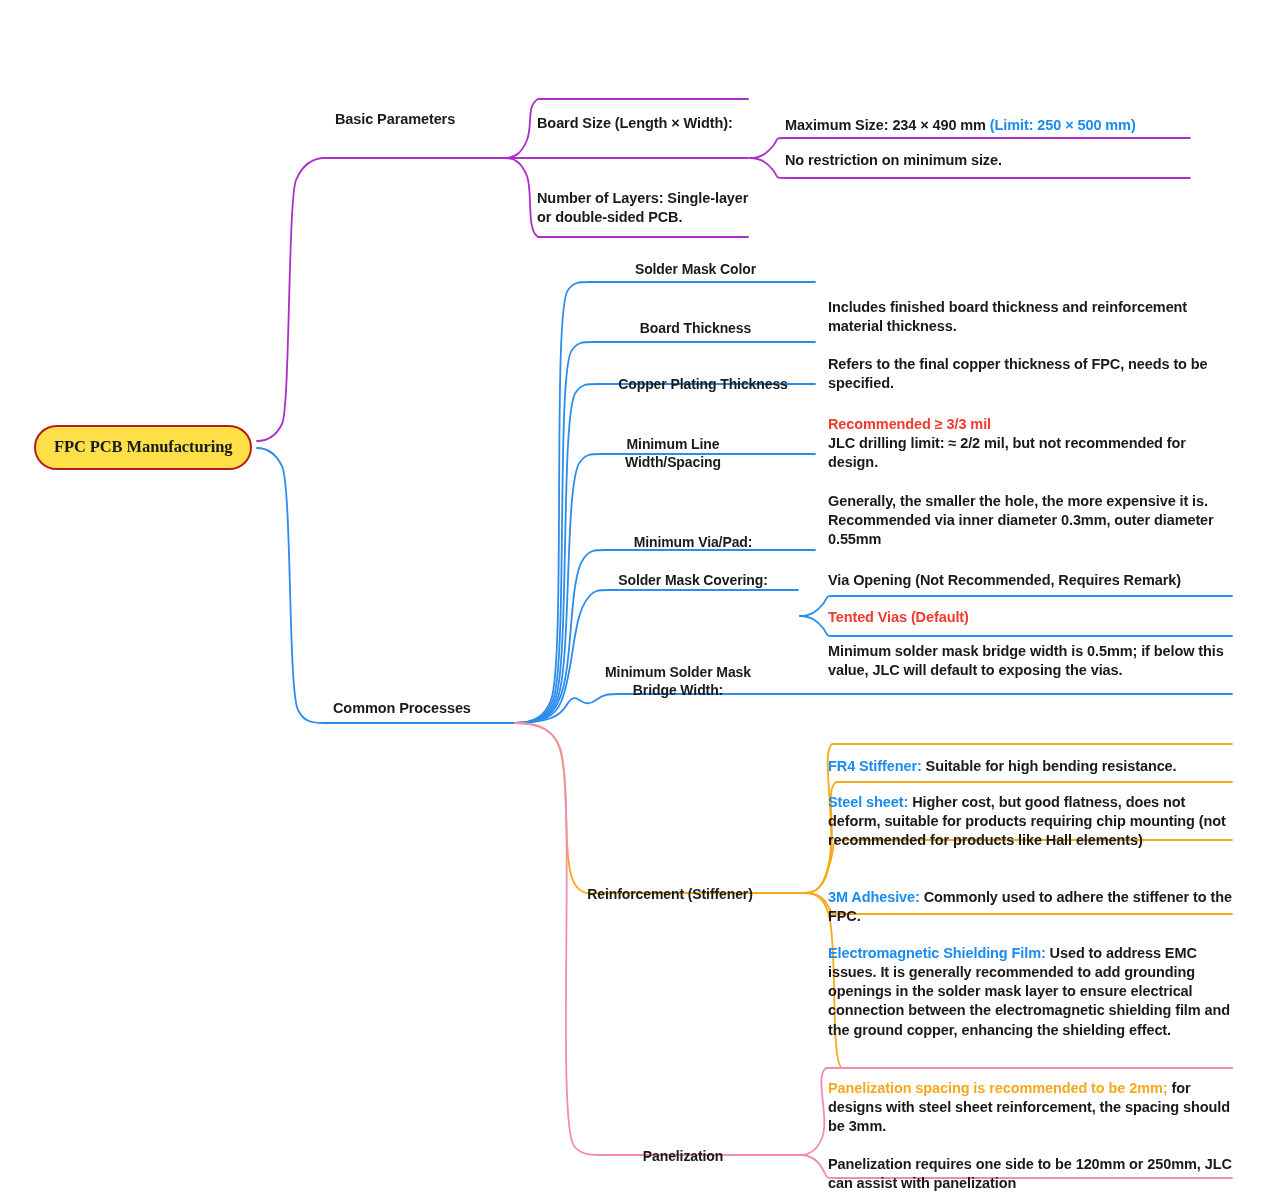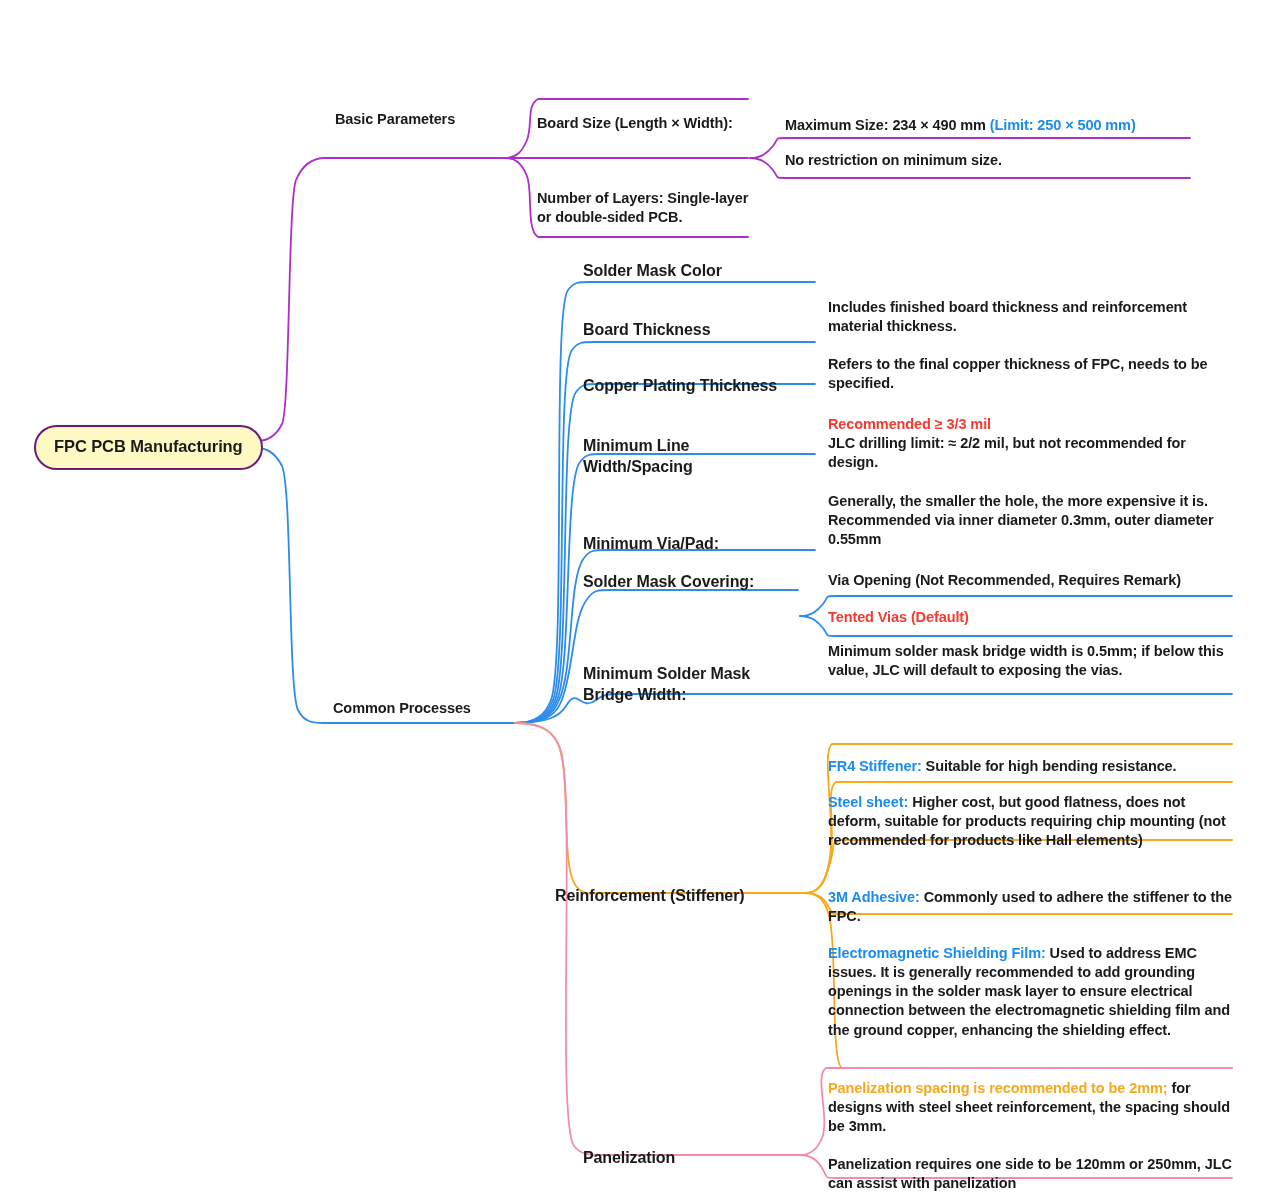--- a/index.html
+++ b/index.html
@@ -19,29 +19,30 @@
     pointer-events: none;
   }
   .node {
     position: absolute;
     font-weight: bold;
     color: #1a1a1a;
     line-height: 1.32;
     letter-spacing: -0.1px;
   }
   .root-node {
-    border: 2px solid #701a75;
+    border: 2px solid #b91c1c;
     border-radius: 24px;
     padding: 9px 18px 10px 18px;
     font-size: 16.5px;
-    background: #fef9c3;
+    background: #fde047;
     white-space: nowrap;
+    font-family: Liberation Serif, serif;
   }
   .branch-node { font-size: 14.5px; white-space: nowrap; }
-  .leaf-label { font-size: 16px; }
+  .leaf-label { font-size: 14px; text-align: center; }
   .leaf-text  { font-size: 14.5px; }
   .hl-blue   { color: #1a8cf0; }
   .hl-red    { color: #f4392f; }
   .hl-orange { color: #f7a81b; }
 </style>
 </head>
 <body>
 
 <div id="map">
 

